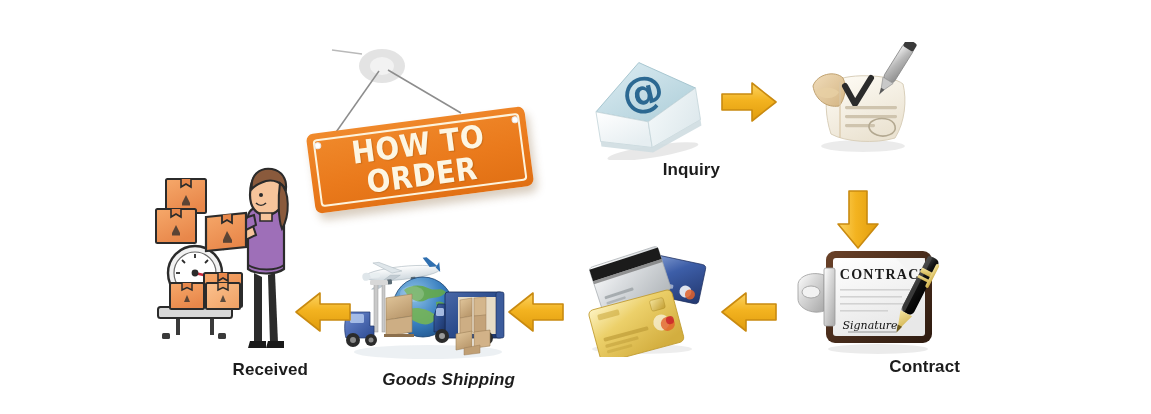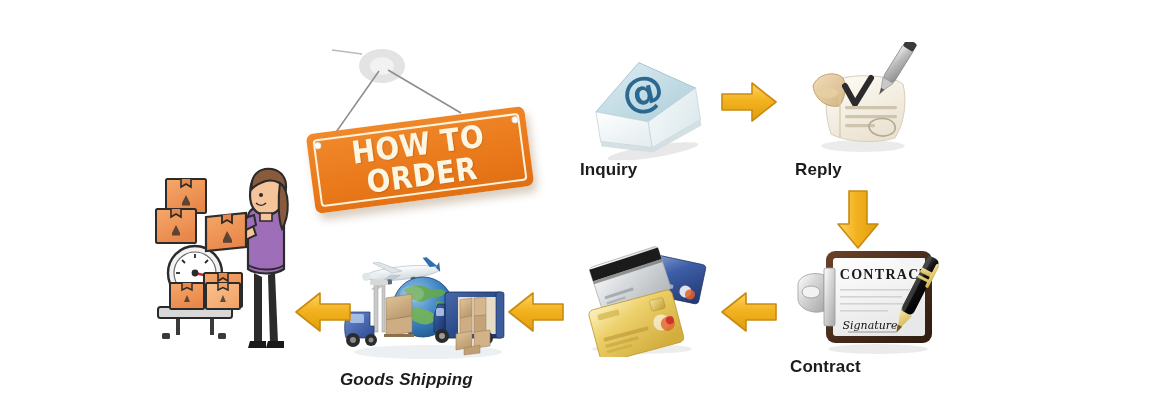--- a/index.html
+++ b/index.html
@@ -20,21 +20,21 @@
 
   
   .node {
     position: absolute;
   }
   .node-art {
     position: relative;
     width: 100%;
   }
   .node-label {
-    text-align: left;
+    text-align: right;
     font-family: "Liberation Sans", sans-serif;
     font-weight: bold;
     font-size: 17px;
     color: #1c1c1c;
     letter-spacing: 0.1px;
     white-space: nowrap;
   }
 
   
   .arrow {
@@ -209,21 +209,20 @@
         <path d="M76,80 C84,74 98,76 100,84 C102,92 90,96 82,93 C74,90 72,84 76,80 Z" fill="none" stroke="#b3a890" stroke-width="1.6"></path>
 
         <g transform="rotate(32 92 40)">
           <rect x="86" y="-2" width="12" height="40" rx="3" fill="url(#penBodyG)" stroke="#8a8a8a" stroke-width="0.8"></rect>
           <rect x="86" y="-8" width="12" height="9" rx="2.5" fill="#3a3a3a"></rect>
           <polygon points="86,38 98,38 92,52" fill="#c8c8c8" stroke="#9a9a9a" stroke-width="0.7"></polygon>
           <polygon points="90,48 94,48 92,55" fill="#5a5a5a"></polygon>
         </g>
       </svg>
     </div>
-    <div class="node-label">Reply</div>
   </div>
 
   <div class="arrow" style="left:833px; top:188px;">
     <svg width="50" height="64" viewBox="0 0 50 64">
       <defs>
         <linearGradient id="arrGV" x1="0" y1="0" x2="1" y2="0">
           <stop offset="0%" stop-color="#fcd463"></stop>
           <stop offset="45%" stop-color="#f3b320"></stop>
           <stop offset="100%" stop-color="#e09c0d"></stop>
         </linearGradient>
@@ -587,15 +586,16 @@
         </g>
 
         <g>
           <polygon points="58,52 98,48 98,82 58,86" fill="url(#obxG)" stroke="#2b2b2b" stroke-width="2.2"></polygon>
           <path d="M74,50 L74,58 L79,55 L84,58 L84,49" fill="#e8874a" stroke="#2b2b2b" stroke-width="1.8"></path>
           <path d="M79,66 L75,75 L84,75 Z" fill="#2b2b2b" opacity="0.75"></path>
           <rect x="75" y="75" width="9" height="2.8" fill="#2b2b2b" opacity="0.75"></rect>
         </g>
       </svg>
     </div>
+    <div class="node-label">Received</div>
   </div>
 
 </div>
 
 </body></html>

